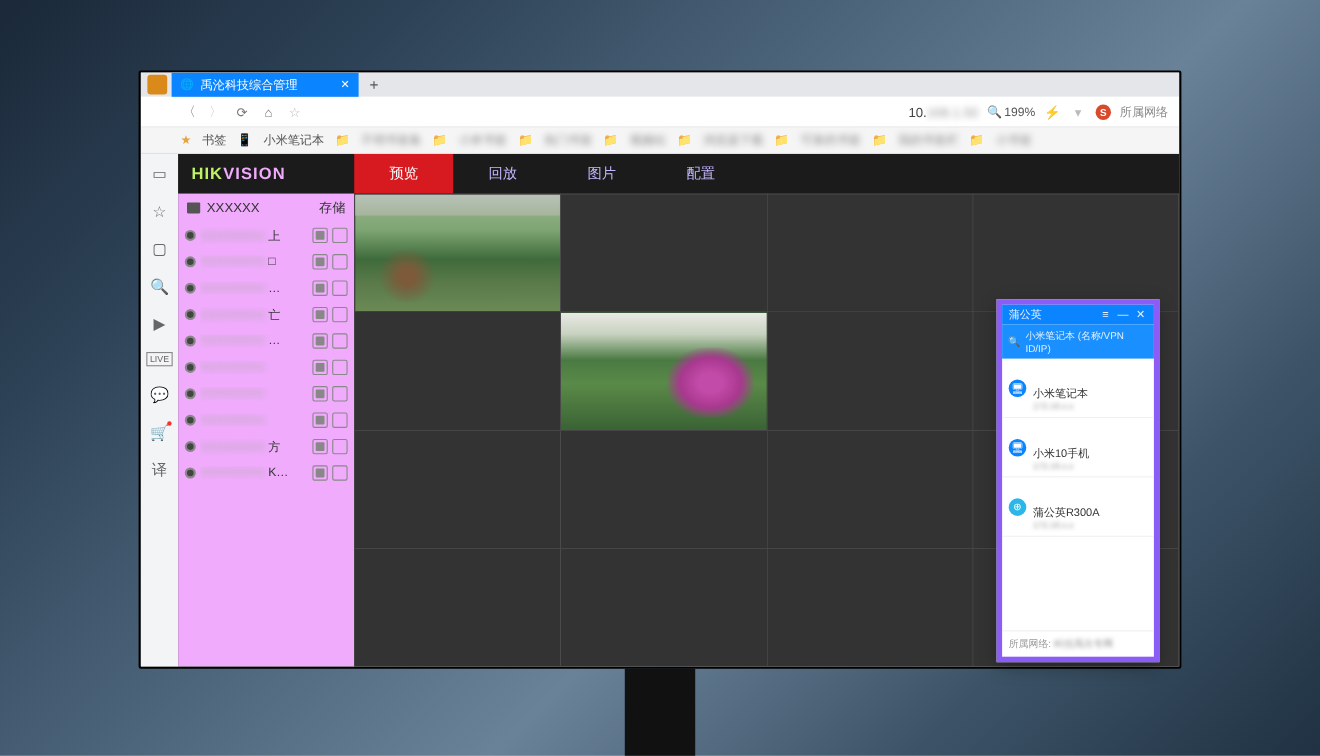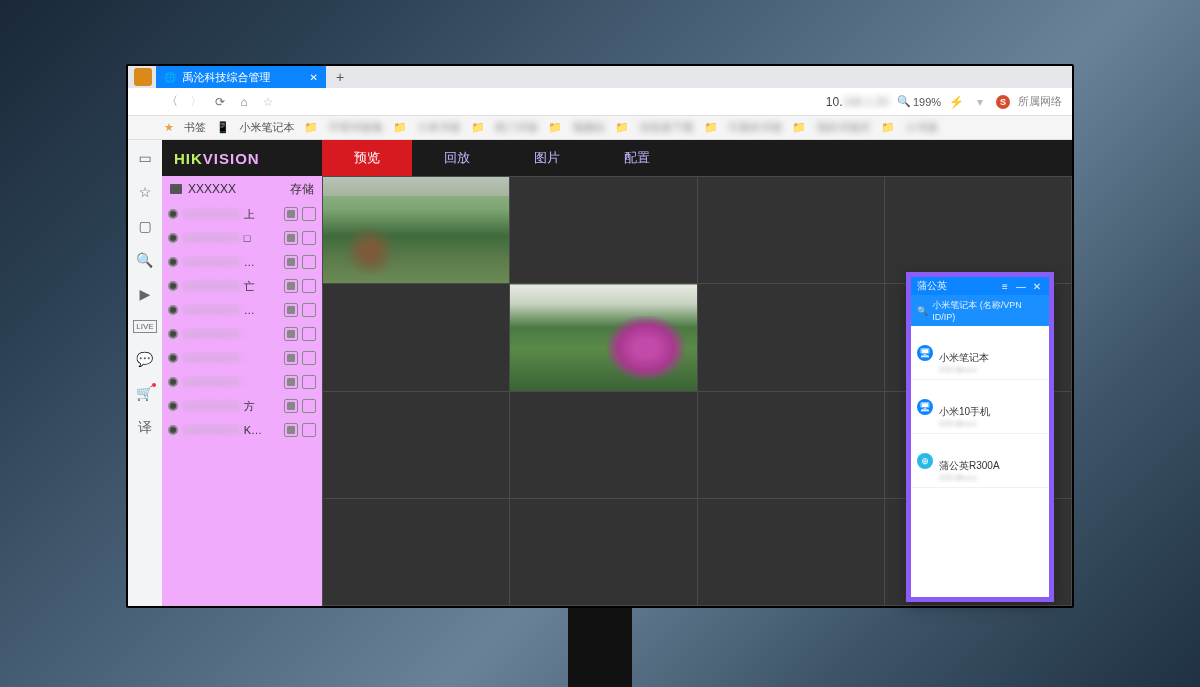--- a/index.html
+++ b/index.html
@@ -363,13 +363,17 @@
         </span>
       </div>
       <div class="pgy-item">
         <span class="pc router">⊕</span>
         <span class="info">
           <span class="n">蒲公英R300A</span>
           <span class="s">172.16.x.x</span>
         </span>
       </div>
     </div>
+  <div class="pgy-foot">
+    <span>所属网络:</span>
+    <span class="blurred">科技禹沦专网</span>
+  </div>
 </div>
 
 </body></html>

